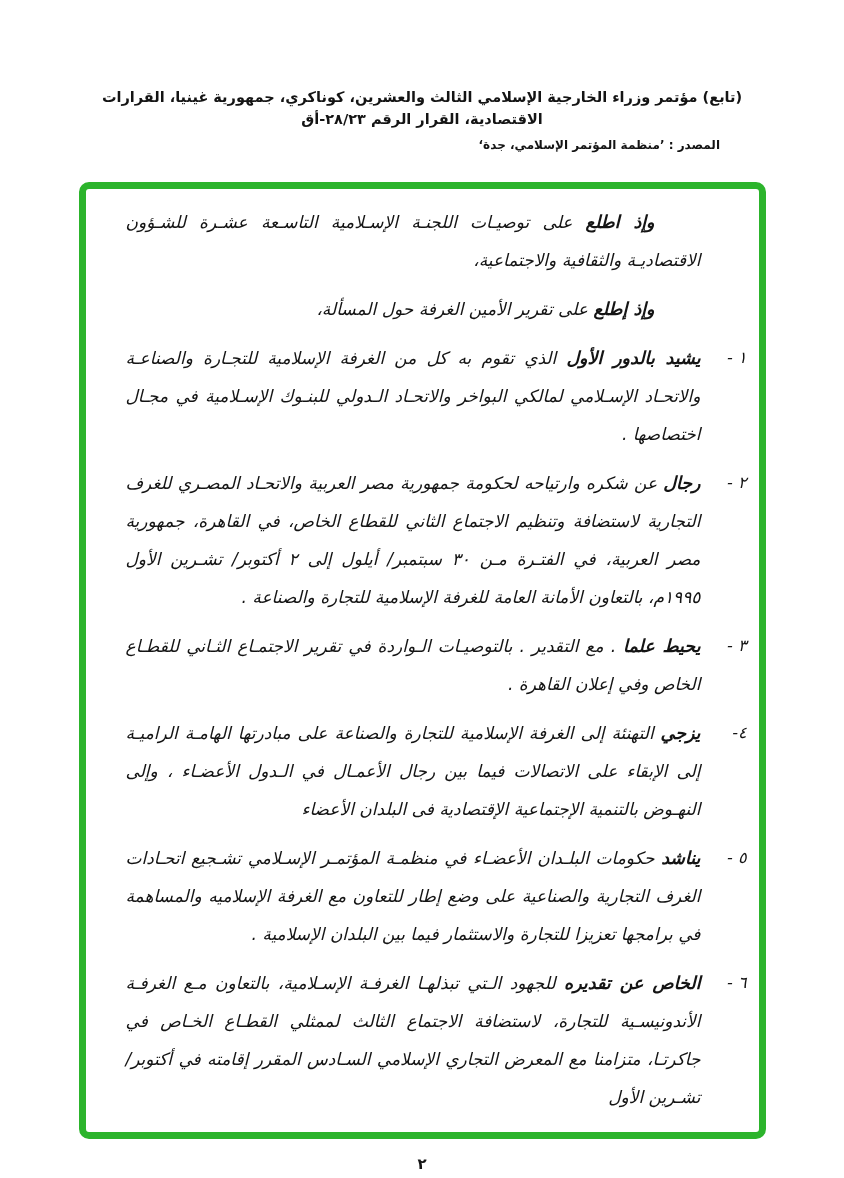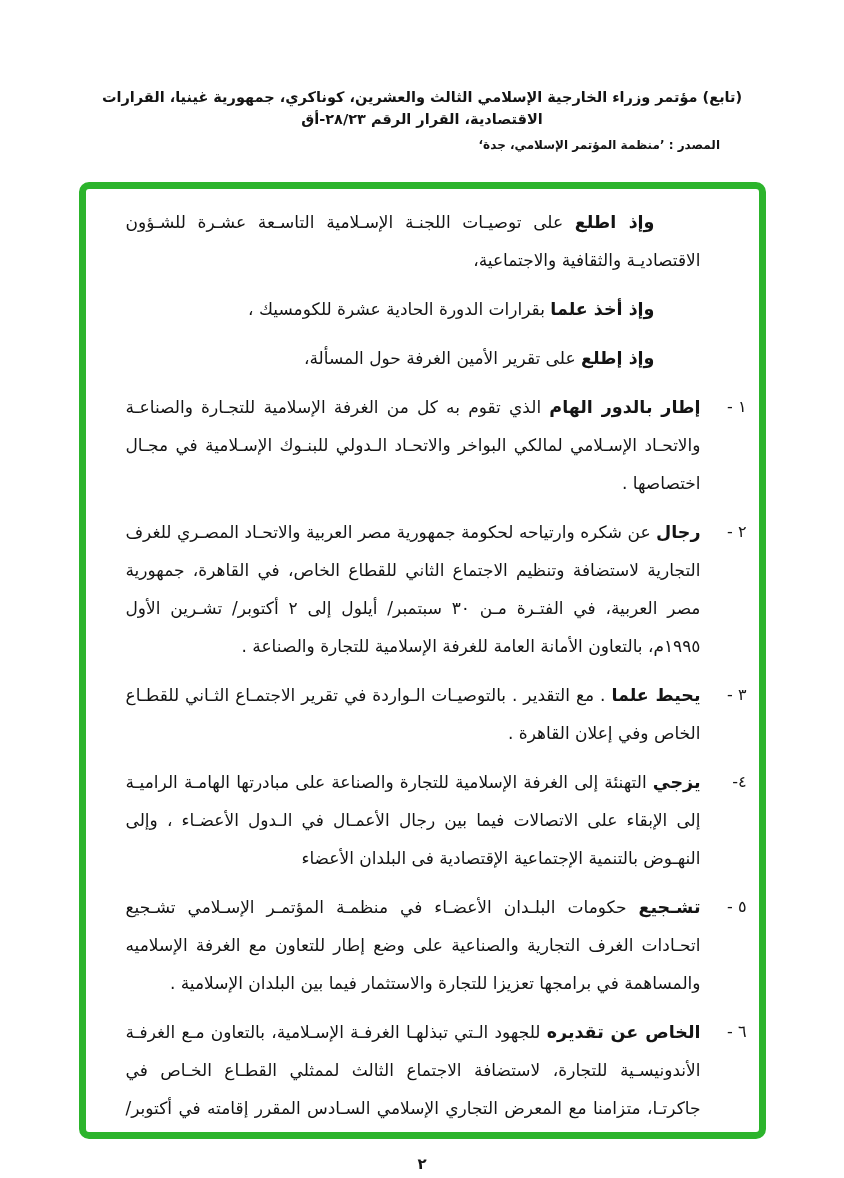--- a/index.html
+++ b/index.html
@@ -11,21 +11,21 @@
     margin-top:86px;padding:0 76px;text-align:center;
     font-size:14.5px;font-weight:bold;line-height:22px;
   }
   .header-line2{
     margin-top:8px;padding-left:0;padding-right:124px;text-align:right;
     font-size:12px;font-weight:bold;
   }
   .frame{
     box-sizing:border-box;width:687px;height:957px;
     margin:30px auto 4px;border:7px solid #2cb42c;border-radius:10px;
-    padding:14px 12px 8px 40px;overflow:hidden;
+    padding:14px 12px 8px 40px;overflow:hidden;font-style:italic;
   }
   .preamble{
     font-size:17px;line-height:38px;text-align:justify;
     margin:0 46px 11px 0;text-indent:46px;
   }
   .item{
     display:flex;margin:0 0 11px 0;font-size:17px;line-height:38px;
   }
   .num{
     flex:none;width:46px;text-align:right;font-size:16px;
@@ -40,47 +40,46 @@
 </head>
 <body>
 
 <div class="header-line1">(تابع) مؤتمر وزراء الخارجية الإسلامي الثالث والعشرين، كوناكري، جمهورية غينيا، القرارات الاقتصادية، القرار الرقم ٢٨/٢٣-أق</div>
 <div class="header-line2">المصدر :  ’منظمة المؤتمر الإسلامي، جدة‘</div>
 
 <div class="frame" style="border-color: rgb(44, 180, 44);">
 
   <p class="preamble"><span class="catch">وإذ اطلع</span><span> على توصيـات اللجنـة الإسـلامية التاسـعة عشـرة للشـؤون الاقتصاديـة والثقافية والاجتماعية،</span></p>
 
-  <p class="preamble"><span class="catch">وإذ أخذ علما</span><span> بقرارات الدورة الحادية عشرة للكومسيك ،</span></p>
 
   <p class="preamble"><span class="catch">وإذ إطلع</span><span> على تقرير الأمين الغرفة حول المسألة،</span></p>
 
   <div class="item">
     <div class="num">١ -</div>
-    <div class="itext"><span class="catch">إطار بالدور الهام</span><span> الذي تقوم به كل من الغرفة الإسلامية للتجـارة والصناعـة والاتحـاد الإسـلامي لمالكي البواخر والاتحـاد الـدولي للبنـوك الإسـلامية في مجـال اختصاصها .</span></div>
+    <div class="itext"><span class="catch">يشيد بالدور الأول</span><span> الذي تقوم به كل من الغرفة الإسلامية للتجـارة والصناعـة والاتحـاد الإسـلامي لمالكي البواخر والاتحـاد الـدولي للبنـوك الإسـلامية في مجـال اختصاصها .</span></div>
   </div>
 
   <div class="item">
     <div class="num">٢ -</div>
     <div class="itext"><span class="catch">رجال</span><span> عن شكره وارتياحه لحكومة جمهورية مصر العربية والاتحـاد المصـري للغرف التجارية لاستضافة وتنظيم الاجتماع الثاني للقطاع الخاص، في القاهرة، جمهورية مصر العربية، في الفتـرة مـن ٣٠ سبتمبر/ أيلول إلى ٢ أكتوبر/ تشـرين الأول ١٩٩٥م، بالتعاون الأمانة العامة للغرفة الإسلامية للتجارة والصناعة .</span></div>
   </div>
 
   <div class="item">
     <div class="num">٣ -</div>
     <div class="itext"><span class="catch">يحيط علما</span><span> . مع التقدير . بالتوصيـات الـواردة في تقرير الاجتمـاع الثـاني للقطـاع الخاص  وفي إعلان القاهرة .</span></div>
   </div>
 
   <div class="item">
     <div class="num">٤-</div>
     <div class="itext"><span class="catch">يزجي</span><span> التهنئة إلى الغرفة الإسلامية للتجارة والصناعة على مبادرتها الهامـة الراميـة إلى الإبقاء على الاتصالات فيما بين رجال الأعمـال في الـدول الأعضـاء ، وإلى النهـوض بالتنمية الإجتماعية الإقتصادية فى البلدان الأعضاء</span></div>
   </div>
 
   <div class="item">
     <div class="num">٥ -</div>
-    <div class="itext"><span class="catch">تشـجيع</span><span> حكومات البلـدان الأعضـاء في منظمـة المؤتمـر الإسـلامي تشـجيع اتحـادات الغرف التجارية والصناعية على وضع إطار للتعاون مع الغرفة الإسلاميه والمساهمة في برامجها تعزيزا للتجارة والاستثمار فيما بين البلدان الإسلامية .</span></div>
+    <div class="itext"><span class="catch">يناشد</span><span> حكومات البلـدان الأعضـاء في منظمـة المؤتمـر الإسـلامي تشـجيع اتحـادات الغرف التجارية والصناعية على وضع إطار للتعاون مع الغرفة الإسلاميه والمساهمة في برامجها تعزيزا للتجارة والاستثمار فيما بين البلدان الإسلامية .</span></div>
   </div>
 
   <div class="item">
     <div class="num">٦ -</div>
     <div class="itext"><span class="catch">الخاص عن تقديره</span><span> للجهود الـتي تبذلهـا الغرفـة الإسـلامية، بالتعاون مـع الغرفـة الأندونيسـية للتجارة، لاستضافة الاجتماع الثالث لممثلي القطـاع الخـاص في جاكرتـا، متزامنا مع المعرض التجاري الإسلامي السـادس المقرر إقامته في أكتوبر/ تشـرين الأول</span></div>
   </div>
 
 </div>
 
 <div class="page-number">٢</div>

